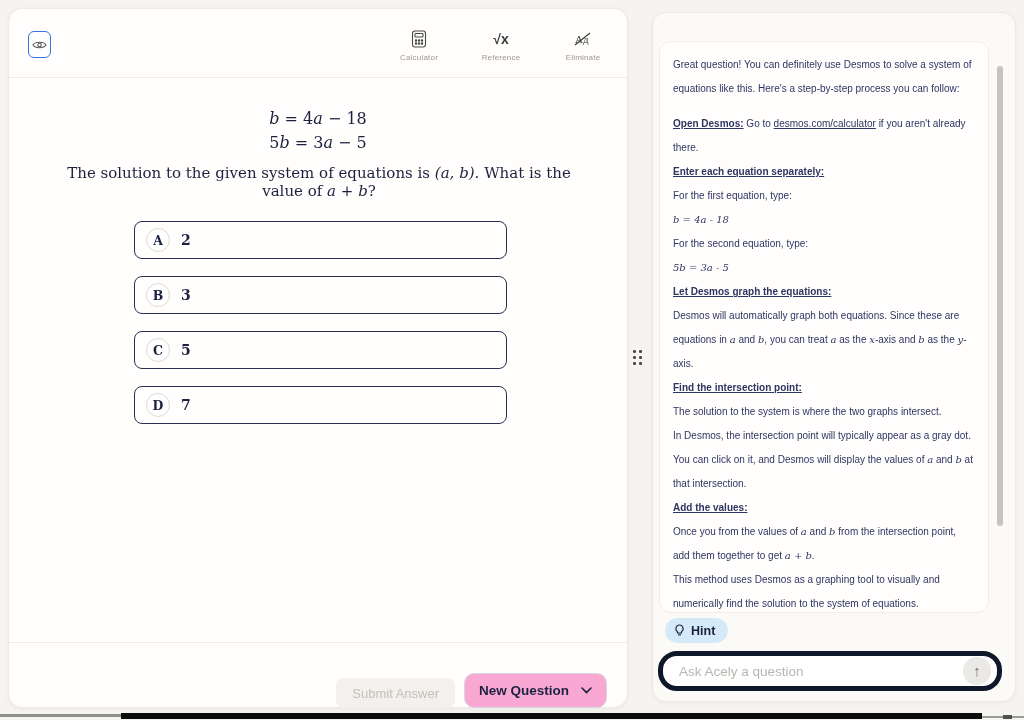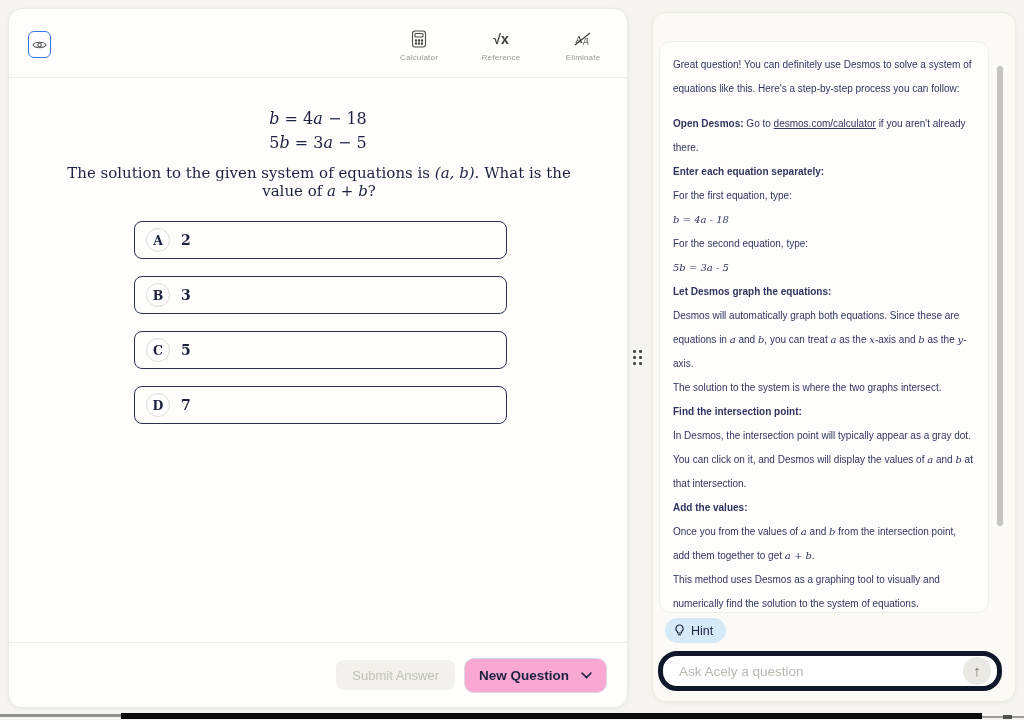--- a/index.html
+++ b/index.html
@@ -22,34 +22,34 @@
   .ticon { height:20px; display:flex; align-items:center; justify-content:center; color:#4a4a4a; }
   .tlabel { font-size:8px; color:#9b9894; letter-spacing:.2px; }
   .hdiv { position:absolute; left:0; width:100%; height:1px; background:#ececea; }
 
   
   .equations { position:absolute; left:0; top:98px; width:100%; text-align:center;
                font-family:"DejaVu Serif", serif; font-size:16px; color:#1c2140; line-height:24px; }
   .prompt { position:absolute; left:40px; top:155px; width:540px; text-align:center;
             font-family:"DejaVu Serif", serif; font-size:15px; color:#1c2140; }
   .m { font-family:"DejaVu Serif", serif; font-style:italic; }
-  .b { font-weight:700; }
+  .b { font-weight:700;text-decoration:underline; }
   .lnk { color:inherit; text-decoration:underline; cursor:pointer; }
 
   .choices { position:absolute; left:125px; top:212px; width:381px; }
   .choice { width:373px; height:38px; border:1.2px solid #2b3052; border-radius:8px;
             margin-bottom:17px; display:flex; align-items:center; background:#fffefd; cursor:pointer; }
   .cl { width:24px; height:24px; margin-left:11px; border:1px solid #dcdad6; border-radius:50%;
         display:flex; align-items:center; justify-content:center; font-family:"DejaVu Serif", serif;
         font-weight:700; font-size:12.5px; color:#1c2140; background:#fff; }
   .cv { margin-left:11px; font-family:"DejaVu Serif", serif; font-weight:700; font-size:14px; color:#1c2140; }
 
   
   .lfooter { position:absolute; left:0; top:633px; width:100%; height:66px; display:flex;
-             justify-content:flex-end; align-items:center; gap:9px; padding-right:20px; }
+             justify-content:flex-end; align-items:flex-end; gap:9px; padding-right:20px; }
   .submit-btn { height:30px; padding:0 16px; background:#f3f1ed; color:#c3bfb8; border:none;
                 border-radius:8px; font-size:13px; cursor:default; }
   .newq-btn { height:35px; padding:0 14px; background:#f9a8d4; color:#1c2140; border:1px solid #d9d8e0;
               border-radius:10px; font-size:13.5px; font-weight:600; display:flex; align-items:center;
               gap:12px; cursor:pointer; }
 
   
   .drag-dots { position:absolute; left:633px; top:350px; width:13px; height:17px;
                display:grid; grid-template-columns:repeat(2,3px); grid-template-rows:repeat(3,3px);
                gap:3px; cursor:col-resize; }
@@ -57,21 +57,21 @@
 
   
   .chat-card { position:absolute; left:6px; top:28px; width:330px; height:572px; background:#fffefd;
                border:1px solid #f1eee9; border-radius:12px; padding:11px 13px; overflow:hidden; }
   .cp { font-size:10px; line-height:24px; color:#2f3561; }
   .cp.gap { margin-top:11px; }
   .scroll-thumb { position:absolute; left:344px; top:53px; width:6px; height:460px;
                   background:#c5c4c2; border-radius:3px; cursor:grab; }
   .hint-chip { position:absolute; left:12px; top:605px; height:25px; padding:0 13px 0 9px;
                background:#d4eaf8; border:none; border-radius:13px; display:flex; align-items:center;
-               gap:6px; font-size:12.5px; font-weight:400; color:#1c2140; cursor:pointer; }
+               gap:6px; font-size:12.5px; font-weight:700; color:#1c2140; cursor:pointer; }
   .ask-row { position:absolute; left:5px; top:638px; width:344px; height:40px; background:#fff;
              border:5px solid #0f172a; border-radius:19px; display:flex; align-items:center; }
   .ask-input { flex:1; border:none; outline:none; background:transparent; padding:0 8px 0 16px;
                font-size:13.5px; color:#3a3a3a; font-family:"Liberation Sans", sans-serif; }
   .ask-input::placeholder { color:#b9b6b0; }
   .send-btn { width:28px; height:28px; margin-right:6px; border:none; border-radius:50%;
               background:#ebe9e5; color:#73706a; font-size:15px; cursor:pointer; line-height:28px; }
 
   
   .bbar-seg { position:absolute; }
@@ -175,22 +175,22 @@
     <div id="chat-body">
         <div class="cp"><span>Great question! You can definitely use Desmos to solve a system of equations like this. Here's a step-by-step process you can follow:</span></div>
         <div class="cp gap"><span class="b">Open Desmos:</span><span> Go to </span><span class="lnk">desmos.com/calculator</span><span> if you aren't already there.</span></div>
         <div class="cp"><span class="b">Enter each equation separately:</span></div>
         <div class="cp"><span>For the first equation, type:</span></div>
         <div class="cp"><span class="m">b = 4a - 18</span></div>
         <div class="cp"><span>For the second equation, type:</span></div>
         <div class="cp"><span class="m">5b = 3a - 5</span></div>
         <div class="cp"><span class="b">Let Desmos graph the equations:</span></div>
         <div class="cp"><span>Desmos will automatically graph both equations. Since these are equations in </span><span class="m">a</span><span> and </span><span class="m">b</span><span>, you can treat </span><span class="m">a</span><span> as the </span><span class="m">x</span><span>-axis and </span><span class="m">b</span><span> as the </span><span class="m">y</span><span>-axis.</span></div>
+        <div class="cp"><span class="b">Find the intersection point:</span></div>
         <div class="cp"><span>The solution to the system is where the two graphs intersect.</span></div>
-        <div class="cp"><span class="b">Find the intersection point:</span></div>
         <div class="cp"><span>In Desmos, the intersection point will typically appear as a gray dot. You can click on it, and Desmos will display the values of </span><span class="m">a</span><span> and </span><span class="m">b</span><span> at that intersection.</span></div>
         <div class="cp"><span class="b">Add the values:</span></div>
         <div class="cp"><span>Once you from the values of </span><span class="m">a</span><span> and </span><span class="m">b</span><span> from the intersection point, add them together to get </span><span class="m">a + b</span><span>.</span></div>
         <div class="cp"><span>This method uses Desmos as a graphing tool to visually and numerically find the solution to the system of equations.</span></div>
       </div>
   </div>
   <div class="scroll-thumb"></div>
   <button class="hint-chip">
     <span style="display:flex">
       <svg width="11" height="13" viewBox="0 0 11 13" fill="none" stroke="#1c2140" stroke-width="1.1">

